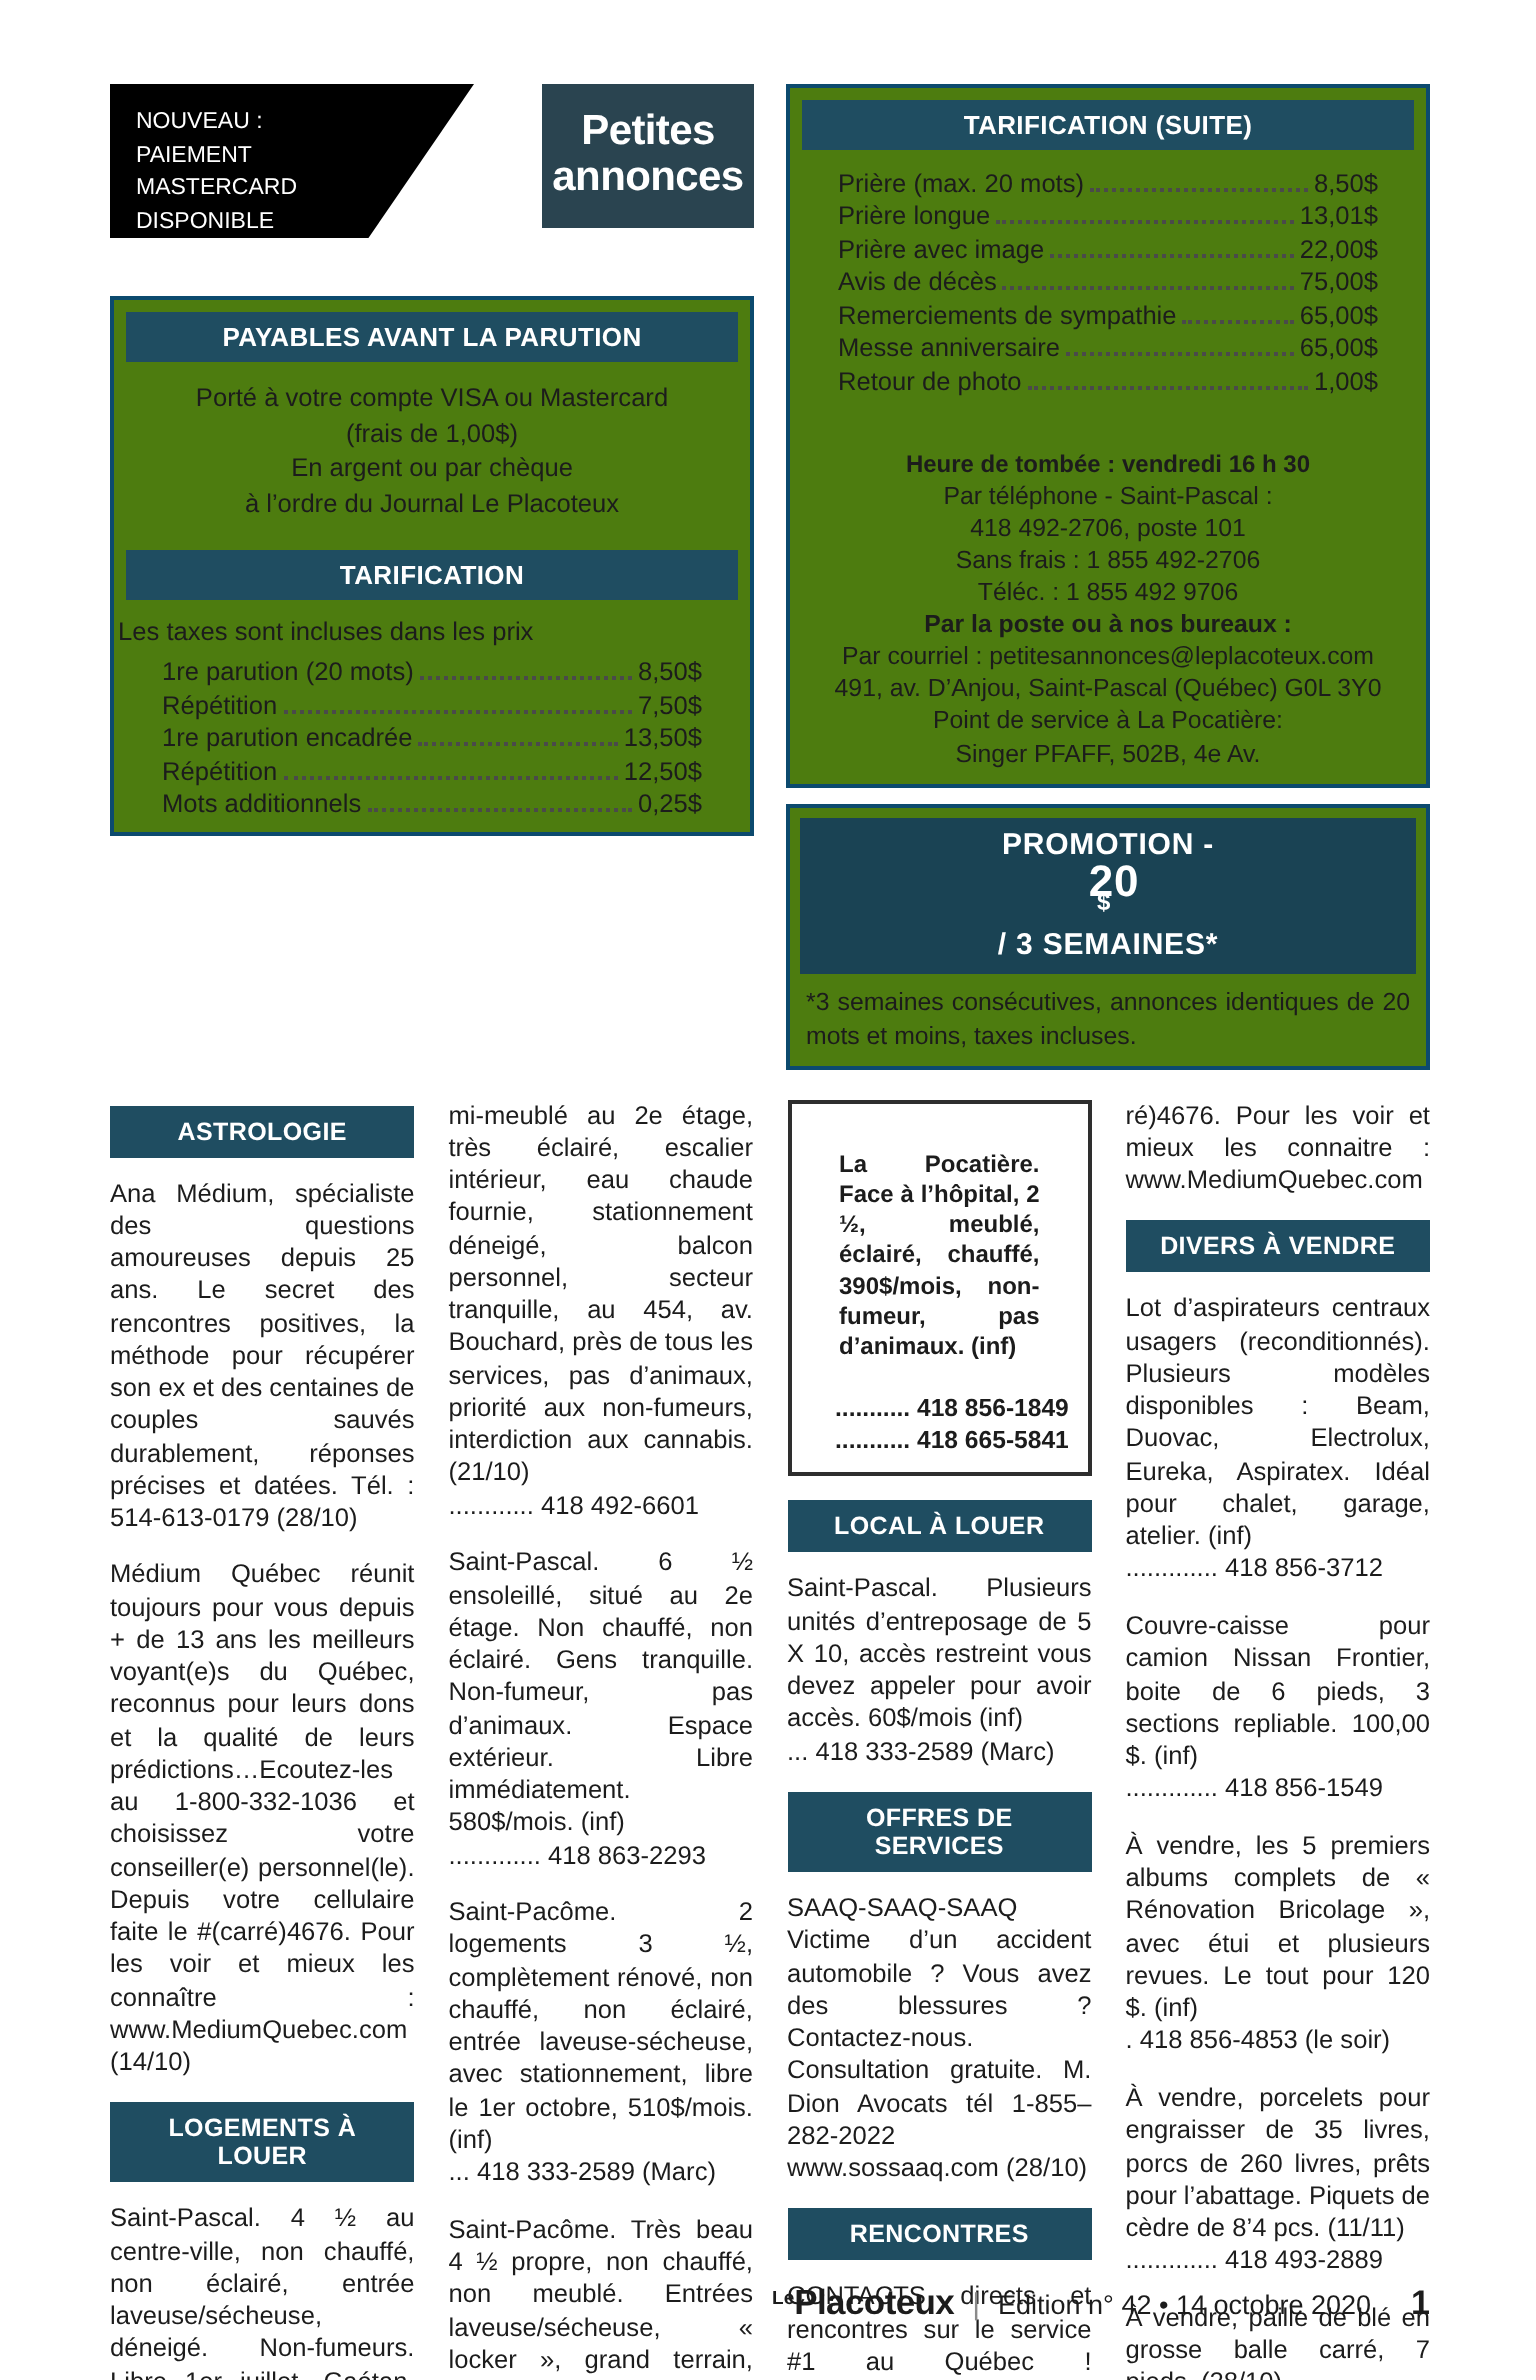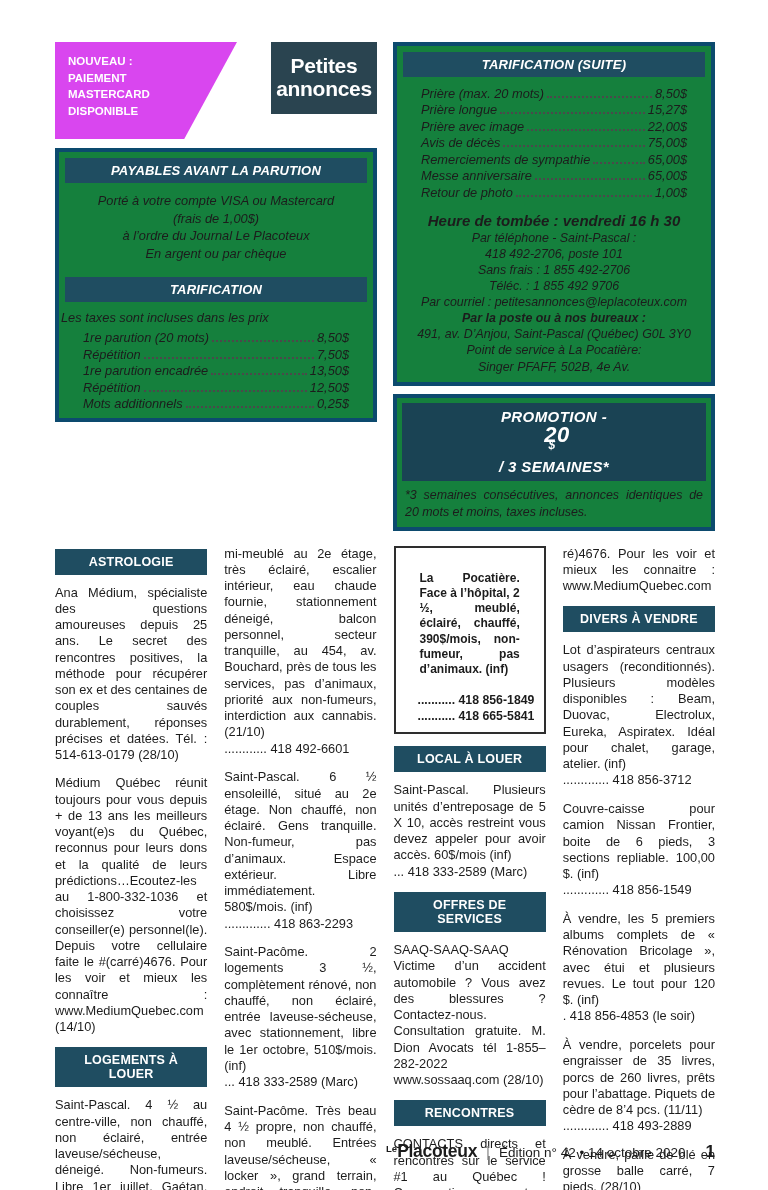--- a/index.html
+++ b/index.html
@@ -14,54 +14,54 @@
     overflow: hidden;
   }
   .content { position: absolute; left: 55px; top: 42px; width: 660px; }
 
   
   .hdr { display: flex; gap: 16px; }
   .hdr-left, .hdr-right { flex: 1; min-width: 0; }
 
   .flag-row { display: flex; justify-content: space-between; align-items: flex-start; margin-bottom: 9px; height: 97px; }
   .nouveau-flag {
-    width: 182px; height: 97px;
-    background: #d946ef; color: #fff;
+    width: 182px; height: 77px;
+    background: #000000; color: #fff;
     clip-path: polygon(0 0, 100% 0, 71% 100%, 0 100%);
-    font-weight: bold; font-size: 11.5px; line-height: 1.45;
+    font-weight: normal; font-size: 11.5px; line-height: 1.45;
     padding: 11px 0 0 13px;
   }
   .pa-title {
     width: 106px;
     background: #2a4450; color: #fff;
     font-weight: bold; font-size: 21px; line-height: 1.08;
     text-align: center; padding: 13px 4px 14px;
     letter-spacing: -0.3px;
   }
 
-  .box { border: 4px solid #0c4a6e; background: #15803d; font-style: italic; }
+  .box { border: 2px solid #0c4a6e; background: #4d7c0f; }
   .bar {
     background: #1f4d61; color: #fff;
     font-weight: bold; font-size: 13px; text-align: center;
     padding: 5px 2px; margin: 6px 6px 7px;
     letter-spacing: 0.2px;
   }
   .payables-text { text-align: center; font-size: 12.8px; line-height: 1.38; padding: 2px 8px 8px; }
   .note { font-size: 12.8px; padding: 1px 2px 4px; }
 
   .price-rows { padding: 0 24px 7px; }
   .price-row { display: flex; align-items: flex-end; font-size: 12.8px; height: 16.5px; }
   .pl { white-space: nowrap; }
   .pv { white-space: nowrap; }
   .leader { flex: 1; border-bottom: 2px dotted #4a4a4a; margin: 0 3px 3px; min-width: 8px; }
 
   .suite-box { padding-bottom: 7px; }
   .center { text-align: center; }
   .bold { font-weight: bold; }
-  .deadline { font-size: 15px; margin: 5px 6px 1px; }
+  .deadline { font-size: 12px; margin: 20px 6px 1px; }
   .contact-line { font-size: 12.4px; line-height: 1.3; }
   .contact-block { margin-top: 1px; }
 
   .promo-box { margin-top: 8px; padding: 5px; }
   .promo-bar {
     background: #1a4354; color: #fff; font-weight: bold;
     display: flex; justify-content: center; align-items: center;
     padding: 5px 4px 6px; font-size: 15px; letter-spacing: 0.4px; flex-direction: column;
   }
   .promo-amt { font-size: 22px; margin-left: 6px; line-height: 0.9; }
@@ -119,22 +119,22 @@
             <div>Petites</div>
             <div>annonces</div>
           </div>
         </div>
 
         <div class="box">
           <div class="bar">PAYABLES AVANT LA PARUTION</div>
           <div class="payables-text">
             <div>Porté à votre compte VISA ou Mastercard</div>
             <div>(frais de 1,00$)</div>
+            <div>En argent ou par chèque</div>
             <div>à l’ordre du Journal Le Placoteux</div>
-            <div>En argent ou par chèque</div>
           </div>
           <div class="bar">TARIFICATION</div>
           <div class="note">Les taxes sont incluses dans les prix</div>
           <div class="price-rows">
             <div class="price-row">
                 <span class="pl">1re parution (20 mots)</span>
                 <span class="leader"></span>
                 <span class="pv">8,50$</span>
               </div>
             <div class="price-row">
@@ -166,21 +166,21 @@
           <div class="bar">TARIFICATION (SUITE)</div>
           <div class="price-rows">
             <div class="price-row">
                 <span class="pl">Prière (max. 20 mots)</span>
                 <span class="leader"></span>
                 <span class="pv">8,50$</span>
               </div>
             <div class="price-row">
                 <span class="pl">Prière longue</span>
                 <span class="leader"></span>
-                <span class="pv">15,27$</span>
+                <span class="pv">13,01$</span>
               </div>
             <div class="price-row">
                 <span class="pl">Prière avec image</span>
                 <span class="leader"></span>
                 <span class="pv">22,00$</span>
               </div>
             <div class="price-row">
                 <span class="pl">Avis de décès</span>
                 <span class="leader"></span>
                 <span class="pv">75,00$</span>
@@ -200,22 +200,22 @@
                 <span class="leader"></span>
                 <span class="pv">1,00$</span>
               </div>
           </div>
           <div class="deadline center bold">Heure de tombée : vendredi 16 h 30</div>
           <div class="contact-block">
             <div class="contact-line center">Par téléphone - Saint-Pascal :</div>
             <div class="contact-line center">418 492-2706, poste 101</div>
             <div class="contact-line center">Sans frais : 1 855 492-2706</div>
             <div class="contact-line center">Téléc. : 1 855 492 9706</div>
+            <div class="contact-line center bold">Par la poste ou à nos bureaux :</div>
             <div class="contact-line center">Par courriel : petitesannonces@leplacoteux.com</div>
-            <div class="contact-line center bold">Par la poste ou à nos bureaux :</div>
             <div class="contact-line center">491, av. D’Anjou, Saint-Pascal (Québec) G0L 3Y0</div>
             <div class="contact-line center">Point de service à La Pocatière:</div>
             <div class="contact-line center">Singer PFAFF, 502B, 4e Av.</div>
           </div>
         </div>
 
         <div class="box promo-box">
           <div class="promo-bar">
             <span>PROMOTION -</span>
             <span class="promo-amt">20</span>

